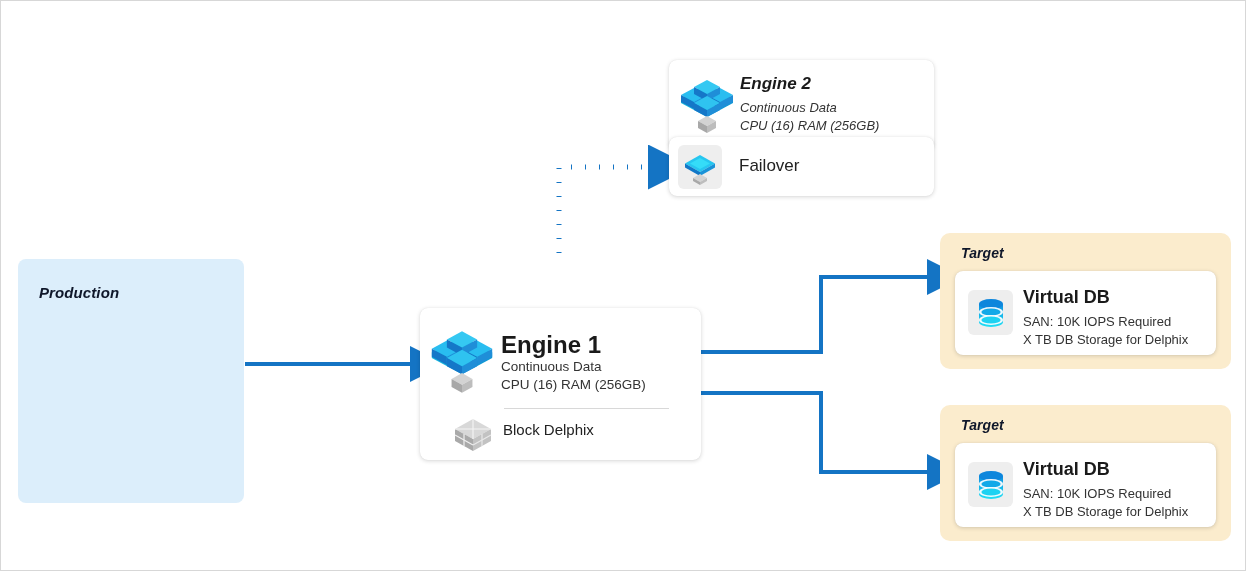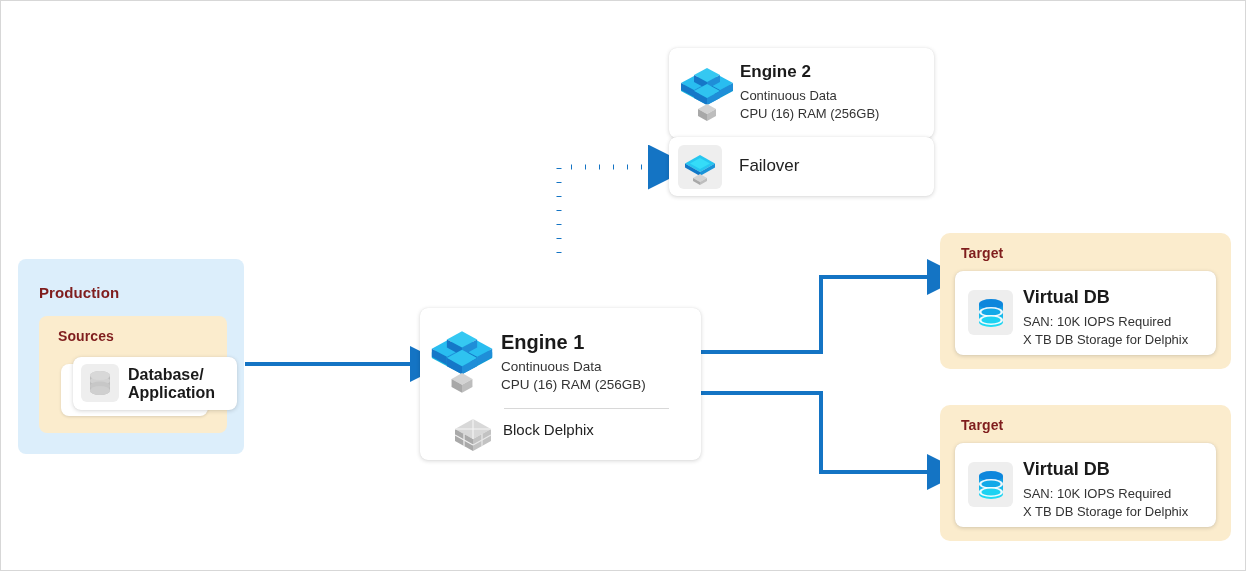--- a/index.html
+++ b/index.html
@@ -29,23 +29,24 @@
   .group-sources {
     background: #fbeccd;
     border-radius: 8px;
   }
   .group-target {
     background: #fbeccd;
     border-radius: 10px;
   }
   .group-label {
     font-weight: bold;
-    color: #7f1d1d;
+    color: #0f172a;
     font-size: 15px;
     letter-spacing: .1px;
+    font-style: italic;
   }
   .group-label.small { font-size: 14px; }
 
   
   .card {
     background: #ffffff;
     border-radius: 8px;
     box-shadow: 0 1px 4px rgba(0,0,0,.16), 0 0 1px rgba(0,0,0,.10);
     box-sizing: border-box;
   }
@@ -121,50 +122,28 @@
 
     <g>
       <path d="M700,392 L820,392 L820,471 L930,471" stroke="#1474c4" stroke-width="4" fill="none" stroke-linejoin="miter" marker-end="url(#ah)"></path>
     </g>
 
     <g>
       <path d="M558,252 L558,166 L652,166" stroke="#1474c4" stroke-width="5" fill="none" stroke-dasharray="1 13" stroke-linecap="butt" marker-end="url(#ah)"></path>
     </g>
   </svg>
 
-  <div class="abs group-prod" style="left:17px;top:258px;width:226px;height:195px;">
+  <div class="abs group-prod" style="left:17px;top:258px;width:226px;height:244px;">
     <div class="abs group-label" style="left:21px;top:25px;">Production</div>
 
-    <div class="abs group-sources" style="left:21px;top:57px;width:188px;height:117px;">
-      <div class="abs group-label small" style="left:19px;top:12px;">Sources</div>
-
-      <div class="abs card-ghost" style="left:22px;top:48px;width:147px;height:52px;"></div>
-
-      <div class="abs card" style="left:34px;top:41px;width:164px;height:53px;">
-        <div class="abs icon-tile" style="left:8px;top:7px;width:38px;height:38px;">
-          <svg width="26" height="28" viewBox="0 0 26 28">
-            <ellipse cx="13" cy="6.5" rx="10" ry="4.6" fill="#c9c9c9"></ellipse>
-            <path d="M3,6.5 L3,21.5 A10,4.6 0 0 0 23,21.5 L23,6.5 z" fill="#bdbdbd"></path>
-            <ellipse cx="13" cy="11.8" rx="10" ry="4.6" fill="#d2d2d2"></ellipse>
-            <ellipse cx="13" cy="17" rx="10" ry="4.6" fill="#c7c7c7"></ellipse>
-            <ellipse cx="13" cy="21.5" rx="10" ry="4.6" fill="#cfcfcf"></ellipse>
-            <ellipse cx="13" cy="6.5" rx="10" ry="4.6" fill="#d8d8d8"></ellipse>
-          </svg>
-        </div>
-        <div class="abs title-two-line" style="left:55px;top:9px;">
-          <div>Database/</div>
-          <div>Application</div>
-        </div>
-      </div>
-    </div>
   </div>
 
   <div class="abs" style="left:668px;top:47px;width:265px;height:150px;">
 
-    <div class="abs card" style="left:0px;top:0px;width:265px;height:90px;">
+    <div class="abs card" style="left:0px;top:12px;width:265px;height:90px;font-style:italic;">
       <div class="abs" style="left:7px;top:12px;width:62px;height:62px;">
         <svg width="62" height="62" viewBox="0 0 62 62">
 
           <polygon points="31,12 57,26 31,40 5,26" fill="#2ad2f0"></polygon>
           <polygon points="5,26 31,40 31,45 5,31" fill="#17b6de"></polygon>
           <polygon points="57,26 31,40 31,45 57,31" fill="#0f9ad4"></polygon>
 
           <polygon points="18,16 31,23 18,30 5,23" fill="#29bdf0"></polygon>
           <polygon points="5,23 18,30 18,37 5,30" fill="#1577c8"></polygon>
           <polygon points="31,23 18,30 18,37 31,30" fill="#1f8ed8"></polygon>
@@ -226,21 +205,21 @@
           <polygon points="18,15 31,22 31,29 18,22" fill="#1577c8"></polygon>
           <polygon points="44,15 31,22 31,29 44,22" fill="#1f8ed8"></polygon>
           <polygon points="31,24 44,31 31,38 18,31" fill="#2fc3f0"></polygon>
           <polygon points="18,31 31,38 31,45 18,38" fill="#1577c8"></polygon>
           <polygon points="44,31 31,38 31,45 44,38" fill="#1f8ed8"></polygon>
           <polygon points="31,44 40,49 31,54 22,49" fill="#d3d3d3"></polygon>
           <polygon points="22,49 31,54 31,61 22,56" fill="#a8a8a8"></polygon>
           <polygon points="40,49 31,54 31,61 40,56" fill="#bdbdbd"></polygon>
         </svg>
       </div>
-      <div class="abs title-bold" style="left:81px;top:23px;font-size:20px;">Engine 1</div>
+      <div class="abs title-bold" style="left:81px;top:23px;font-size:24px;">Engine 1</div>
       <div class="abs sub-line" style="left:81px;top:50px;font-size:13.5px;">Continuous Data</div>
       <div class="abs sub-line" style="left:81px;top:68px;font-size:13.5px;">CPU (16) RAM (256GB)</div>
 
       <div class="abs hr-sep" style="left:84px;top:100px;width:165px;"></div>
 
       <div class="abs" style="left:31px;top:108px;width:44px;height:40px;">
         <svg width="44" height="40" viewBox="0 0 44 40">
           <polygon points="22,3 40,13 22,23 4,13" fill="#d8d8d8"></polygon>
           <polygon points="4,13 22,23 22,35 4,25" fill="#a9a9a9"></polygon>
           <polygon points="40,13 22,23 22,35 40,25" fill="#c2c2c2"></polygon>

